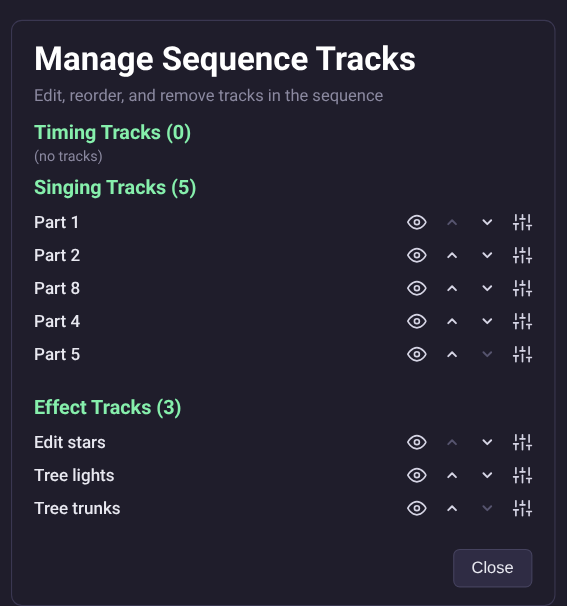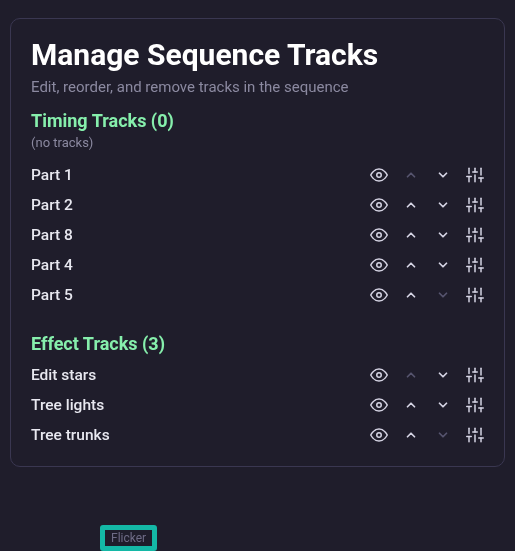--- a/index.html
+++ b/index.html
@@ -125,20 +125,21 @@
 
 <div class="bg-hint">Flicker</div>
 
 <div class="dialog">
   <div class="dialog-title">Manage Sequence Tracks</div>
   <div class="dialog-subtitle">Edit, reorder, and remove tracks in the sequence</div>
 
   <div class="section-header">Timing Tracks (0)</div>
   <div class="no-tracks">(no tracks)</div>
 
+  <div class="section-header">Singing Tracks (5)</div>
   <div class="track-list">
       <div class="track-row">
         <span class="track-name">Part 1</span>
         <div class="track-actions">
           <span class="icon-btn">
             <svg viewBox="0 0 24 24" fill="none" stroke="currentColor" stroke-width="2" stroke-linecap="round" stroke-linejoin="round">
               <path d="M1 12s4-8 11-8 11 8 11 8-4 8-11 8-11-8-11-8z"></path>
               <circle cx="12" cy="12" r="3"></circle>
             </svg>
           </span>
@@ -404,13 +405,16 @@
               <line x1="20" y1="12" x2="20" y2="3"></line>
               <line x1="1" y1="14" x2="7" y2="14"></line>
               <line x1="9" y1="8" x2="15" y2="8"></line>
               <line x1="17" y1="16" x2="23" y2="16"></line>
             </svg>
           </span>
         </div>
       </div>
     </div>
 
+  <div class="footer">
+    <button class="close-btn">Close</button>
+  </div>
 </div>
 
 </body></html>

